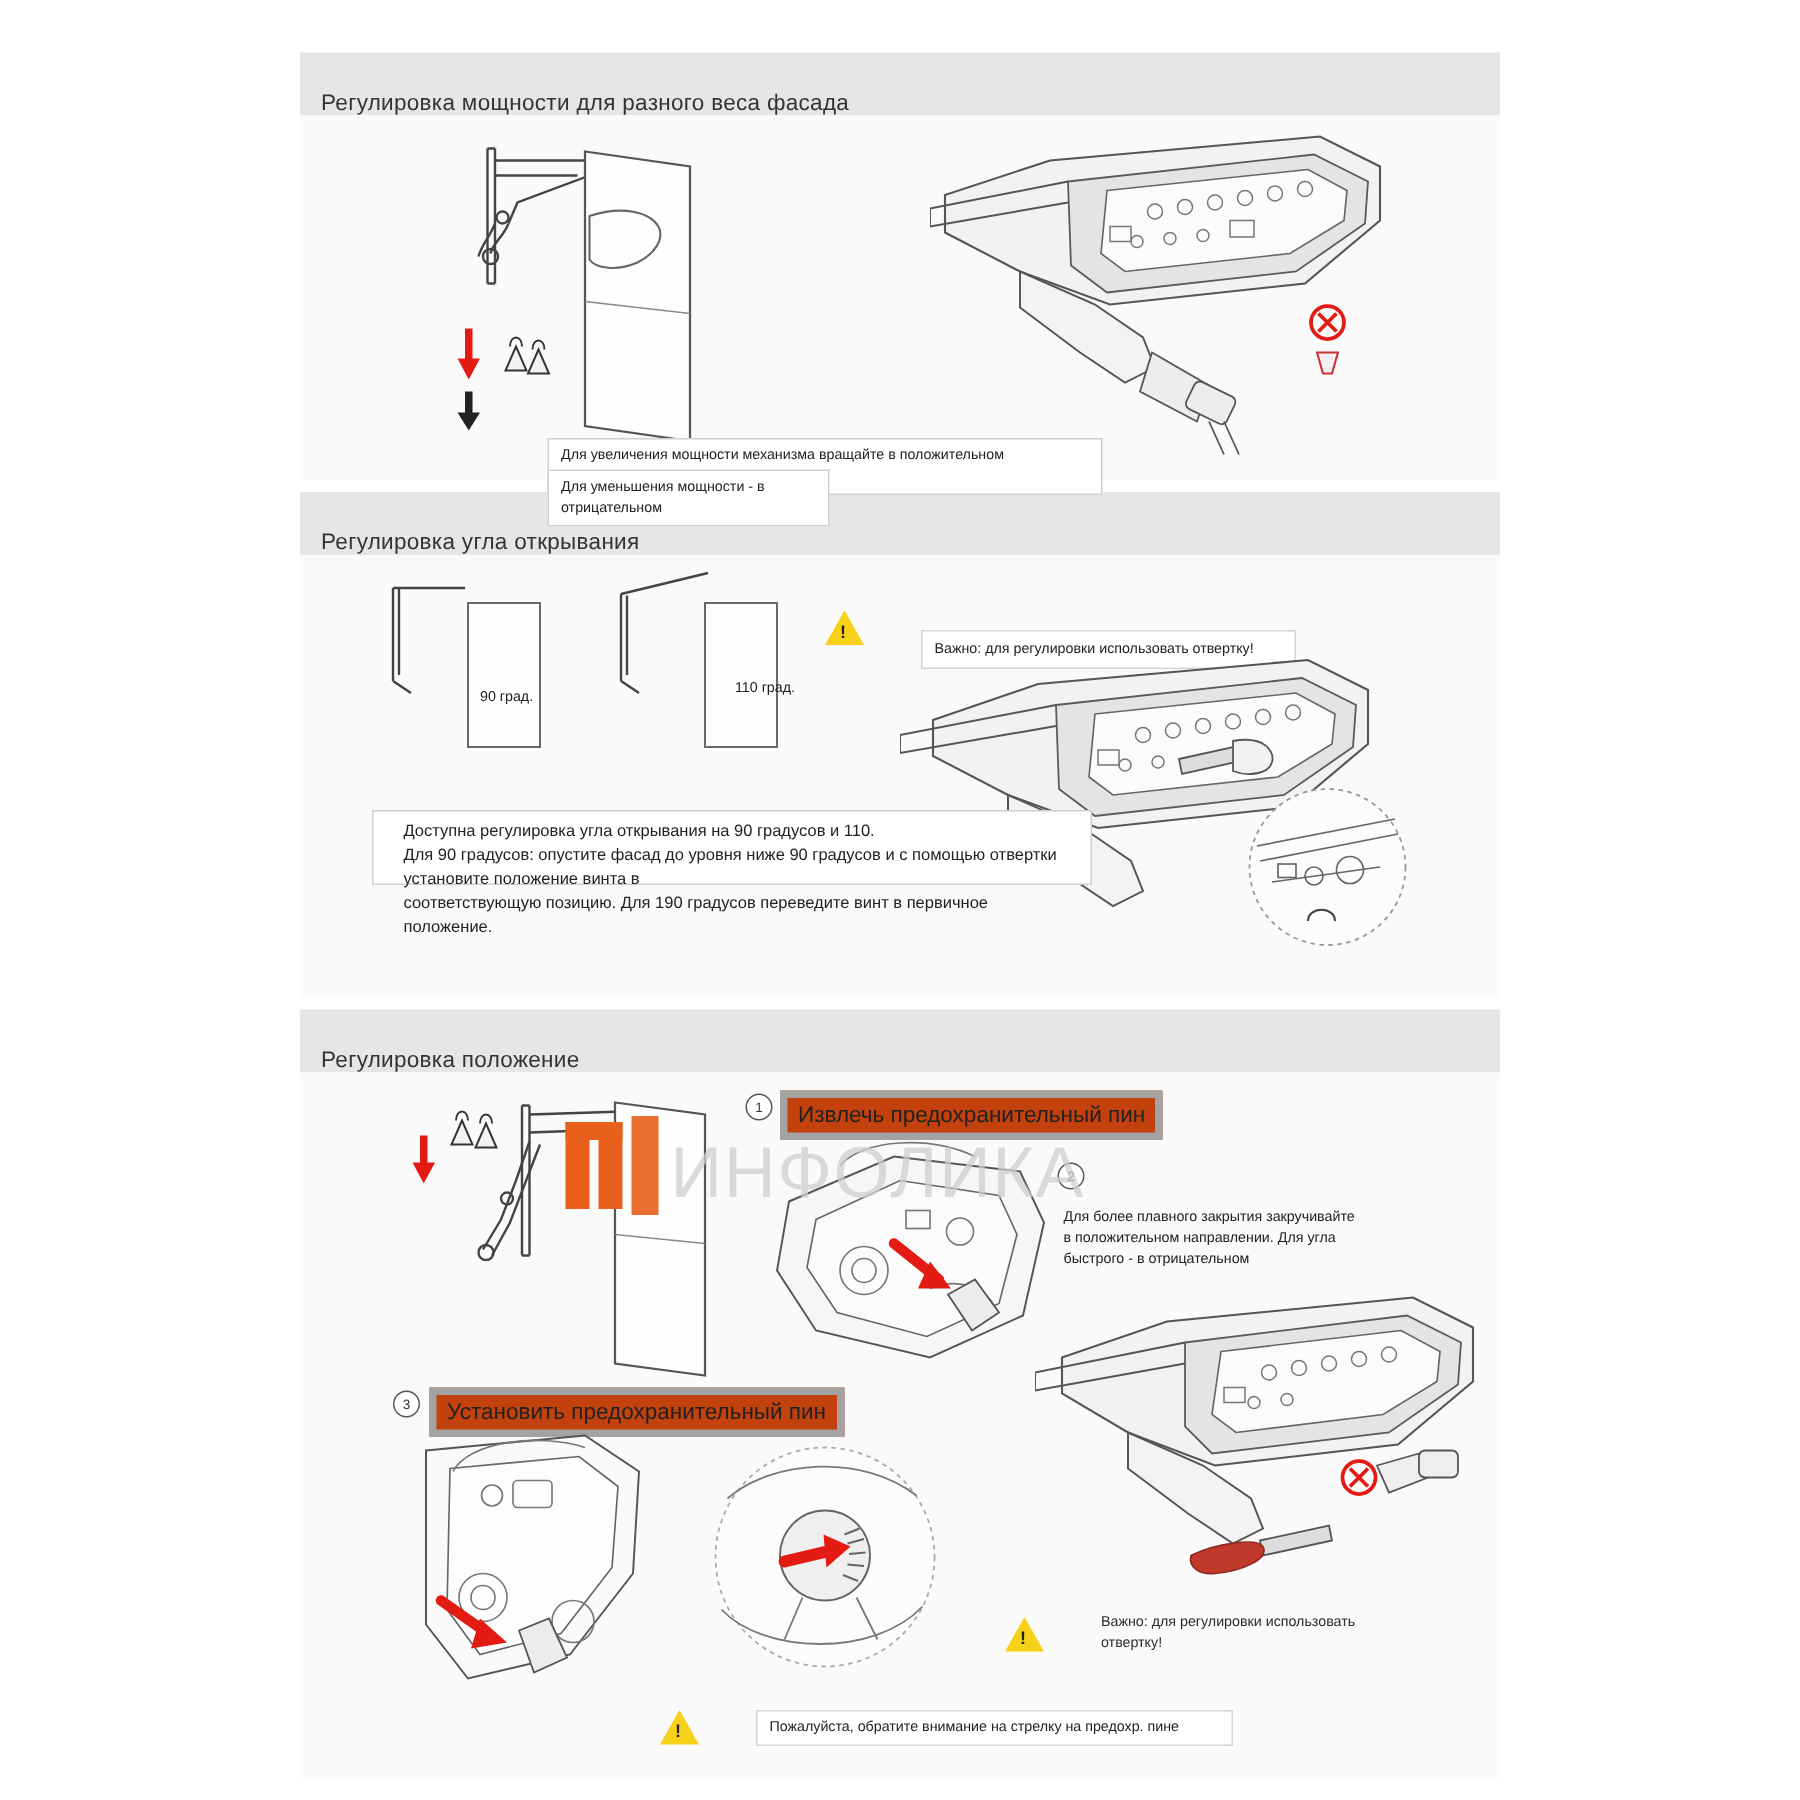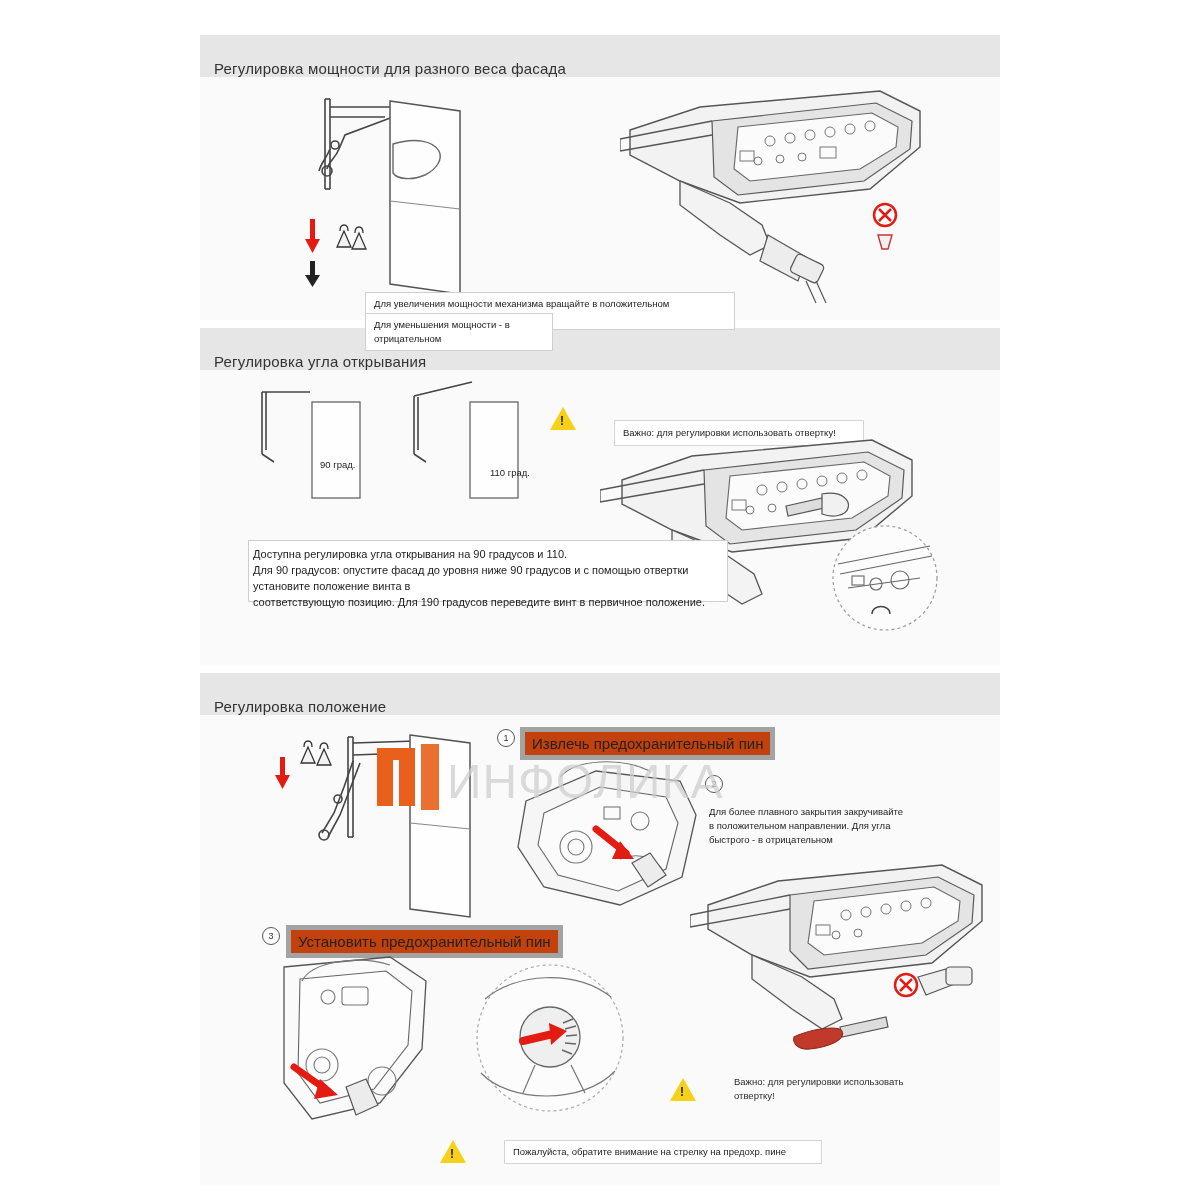--- a/index.html
+++ b/index.html
@@ -261,21 +261,21 @@
       <svg width="150" height="130" viewBox="0 0 150 130">
         <g fill="none" stroke="#444" stroke-width="1.6">
           <path d="M14 16 L72 2"></path>
           <path d="M14 16 L14 74"></path>
           <path d="M14 74 L26 82"></path>
           <path d="M18 17 L18 70"></path>
         </g>
         <rect x="70" y="22" width="48" height="96" fill="#fefefe" stroke="#666" stroke-width="1.3"></rect>
       </svg>
     </div>
-    <div class="angle-label" style="left:290px; top:97px;">110 град.</div>
+    <div class="angle-label" style="left:290px; top:83px;">110 град.</div>
 
     <div class="warn" style="left:350px; top:22px;">
       <div class="tri"></div>
       <div class="callout plain" style="position:relative; left:30px; top:0; width:250px; padding:5px 8px;margin-top:28px;">Важно: для регулировки использовать отвертку!</div>
     </div>
 
     <div class="fig" style="left:400px; top:58px;">
       <svg width="360" height="215" viewBox="0 0 360 215">
         <g fill="#f2f2f2" stroke="#555" stroke-width="1.4">
           <path d="M22 52 L92 28 L272 12 L312 32 L312 68 L262 110 L132 124 L72 102 L22 76 Z"></path>
@@ -320,21 +320,21 @@
             <path d="M248 160 L320 150"></path>
             <circle cx="300" cy="152" r="9"></circle>
             <circle cx="276" cy="156" r="6"></circle>
             <rect x="252" y="148" width="12" height="9"></rect>
           </g>
           <path d="M272 186 C272 176 290 176 290 186" fill="none" stroke="#444" stroke-width="1.4"></path>
         </g>
       </svg>
     </div>
 
-    <div class="callout big" style="left:48px; top:170px; width:480px; height:62px; padding:6px 4px;">
+    <div class="callout big" style="left:48px; top:170px; width:480px; height:50px; padding:6px 20px;">
       <div>Доступна регулировка угла открывания на 90 градусов и 110.</div>
       <div>Для 90 градусов: опустите фасад до уровня ниже 90 градусов и с помощью отвертки установите положение винта в</div>
       <div>соответствующую позицию. Для 190 градусов переведите винт в первичное положение.</div>
     </div>
   </div>
 
   <div class="gap"></div>
 
   <div class="section-header">
     <span>Регулировка положение</span>

